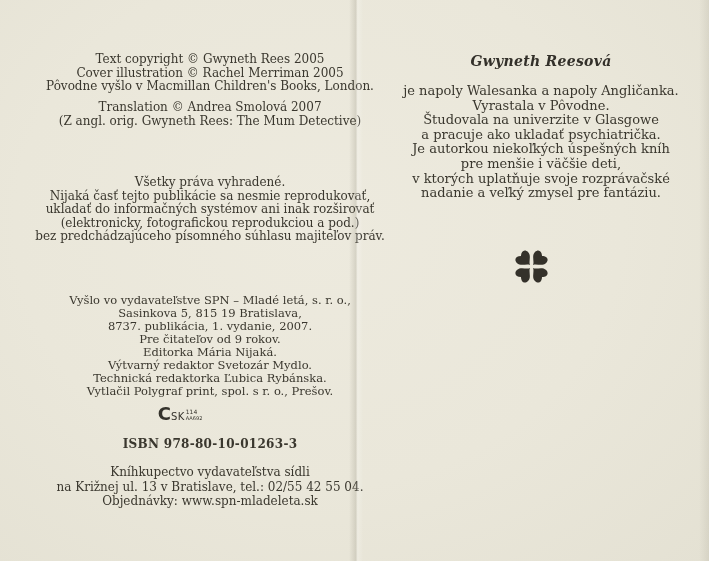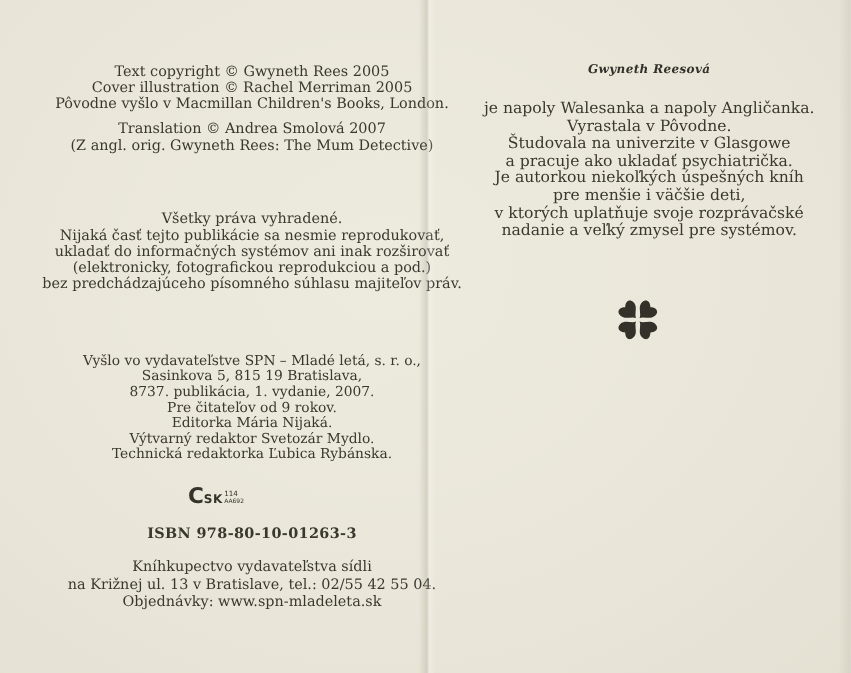--- a/index.html
+++ b/index.html
@@ -27,27 +27,27 @@
   
   .b-copyright { left: 40px; width: 340px; top: 53px; font-size: 12px; line-height: 13.5px; }
   .b-edition   { left: 40px; width: 340px; top: 101px; font-size: 12px; line-height: 13.5px; }
   .b-rights    { left: 30px; width: 360px; top: 176px; font-size: 12px; line-height: 13.5px; }
   .b-imprint   { left: 40px; width: 340px; top: 294px; font-size: 11.5px; line-height: 13px; }
   .b-isbn      { left: 40px; width: 340px; top: 437px; font-size: 12px; font-weight: bold; letter-spacing: 0.3px; }
   .b-bookstore { left: 30px; width: 360px; top: 465px; font-size: 12px; line-height: 14.5px; }
 
   .logo { position: absolute; left: 120px; top: 403px; width: 120px; text-align: center; color: #34322b; }
   .logo-c  { font-family: "DejaVu Sans", "Liberation Sans", sans-serif; font-weight: bold; font-size: 18px; }
-  .logo-sk { font-family: "DejaVu Sans", "Liberation Sans", sans-serif; font-weight: bold; font-size: 10px; letter-spacing: 0.5px; }
+  .logo-sk { font-family: "DejaVu Sans", "Liberation Sans", sans-serif; font-weight: normal; font-size: 10px; letter-spacing: 0.5px; }
   .logo-stack { display: inline-block; vertical-align: baseline; text-align: left; margin-left: 1px; }
   .logo-sup  { display: block; font-family: "DejaVu Sans", sans-serif; font-size: 6px; line-height: 7px; }
   .logo-code { display: block; font-family: "DejaVu Sans", sans-serif; font-size: 5px; line-height: 6px; }
 
   
-  .r-title { left: 391px; width: 300px; top: 53px; font-size: 10px; font-weight: bold; font-style: italic; color: #33302a; letter-spacing: 0.3px; }
+  .r-title { left: 391px; width: 300px; top: 53px; font-size: 14px; font-weight: bold; font-style: italic; color: #33302a; letter-spacing: 0.3px; }
   .r-bio   { left: 383px; width: 316px; top: 84px; font-size: 13px; line-height: 14.6px; }
   .clover  { position: absolute; left: 515px; top: 250px; width: 33px; height: 33px; }
 </style>
 </head>
 <body>
 
 <div class="sheet">
 
   <div>
 
@@ -71,20 +71,21 @@
     </div>
 
     <div class="block b-imprint">
       <div class="line">Vyšlo vo vydavateľstve SPN – Mladé letá, s. r. o.,</div>
       <div class="line">Sasinkova 5, 815 19 Bratislava,</div>
       <div class="line">8737. publikácia, 1. vydanie, 2007.</div>
       <div class="line">Pre čitateľov od 9 rokov.</div>
       <div class="line">Editorka Mária Nijaká.</div>
       <div class="line">Výtvarný redaktor Svetozár Mydlo.</div>
       <div class="line">Technická redaktorka Ľubica Rybánska.</div>
+      <div class="line">Vytlačil Polygraf print, spol. s  r. o., Prešov.</div>
     </div>
 
     <div class="logo">
       <span class="logo-c">C</span><span class="logo-sk">SK</span><span class="logo-stack"><span class="logo-sup">114</span><span class="logo-code">AA692</span></span>
     </div>
 
     <div class="block b-isbn">ISBN 978-80-10-01263-3</div>
 
     <div class="block b-bookstore">
       <div class="line">Kníhkupectvo vydavateľstva sídli</div>
@@ -101,21 +102,21 @@
     <div class="block r-title">Gwyneth Reesová</div>
 
     <div class="block r-bio">
       <div class="line">je napoly Walesanka a napoly Angličanka.</div>
       <div class="line">Vyrastala v Pôvodne.</div>
       <div class="line">Študovala na univerzite v Glasgowe</div>
       <div class="line">a pracuje ako ukladať psychiatrička.</div>
       <div class="line">Je autorkou niekoľkých úspešných kníh</div>
       <div class="line">pre menšie i väčšie deti,</div>
       <div class="line">v ktorých uplatňuje svoje rozprávačské</div>
-      <div class="line">nadanie a veľký zmysel pre systémov.</div>
+      <div class="line">nadanie a veľký zmysel pre fantáziu.</div>
     </div>
 
     <svg class="clover" viewBox="-20 -20 40 40" xmlns="http://www.w3.org/2000/svg" aria-hidden="true">
       <g fill="#34312a">
         <path transform="rotate(45) translate(0 -2.5)" d="M0 0 C -1.5 -4.5, -9.5 -6.5, -9.5 -13 C -9.5 -18.5, -4.5 -20, 0 -15.5 C 4.5 -20, 9.5 -18.5, 9.5 -13 C 9.5 -6.5, 1.5 -4.5, 0 0 Z"></path>
         <path transform="rotate(135) translate(0 -2.5)" d="M0 0 C -1.5 -4.5, -9.5 -6.5, -9.5 -13 C -9.5 -18.5, -4.5 -20, 0 -15.5 C 4.5 -20, 9.5 -18.5, 9.5 -13 C 9.5 -6.5, 1.5 -4.5, 0 0 Z"></path>
         <path transform="rotate(225) translate(0 -2.5)" d="M0 0 C -1.5 -4.5, -9.5 -6.5, -9.5 -13 C -9.5 -18.5, -4.5 -20, 0 -15.5 C 4.5 -20, 9.5 -18.5, 9.5 -13 C 9.5 -6.5, 1.5 -4.5, 0 0 Z"></path>
         <path transform="rotate(315) translate(0 -2.5)" d="M0 0 C -1.5 -4.5, -9.5 -6.5, -9.5 -13 C -9.5 -18.5, -4.5 -20, 0 -15.5 C 4.5 -20, 9.5 -18.5, 9.5 -13 C 9.5 -6.5, 1.5 -4.5, 0 0 Z"></path>
       </g>
     </svg>

